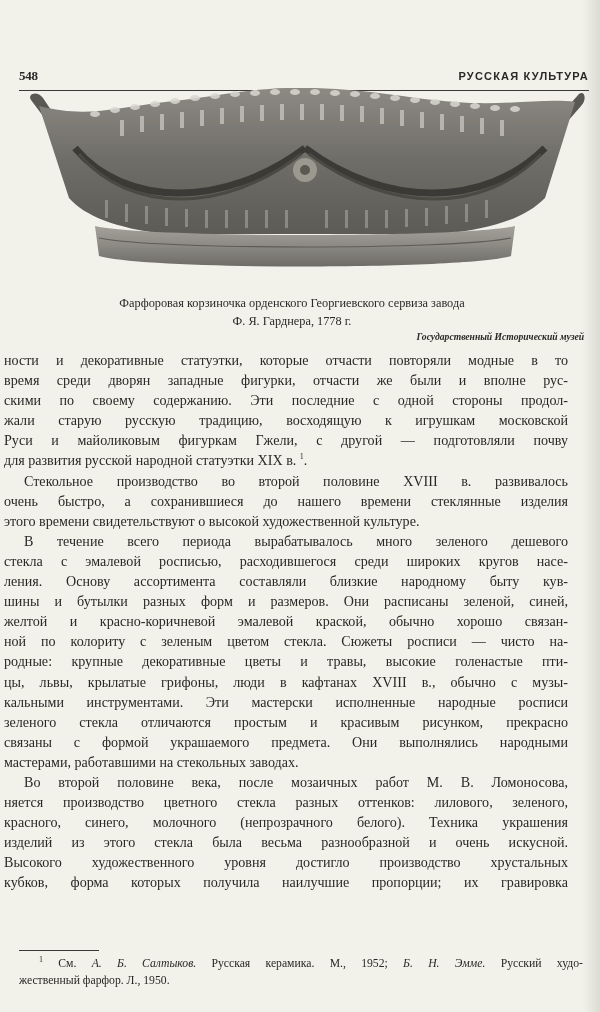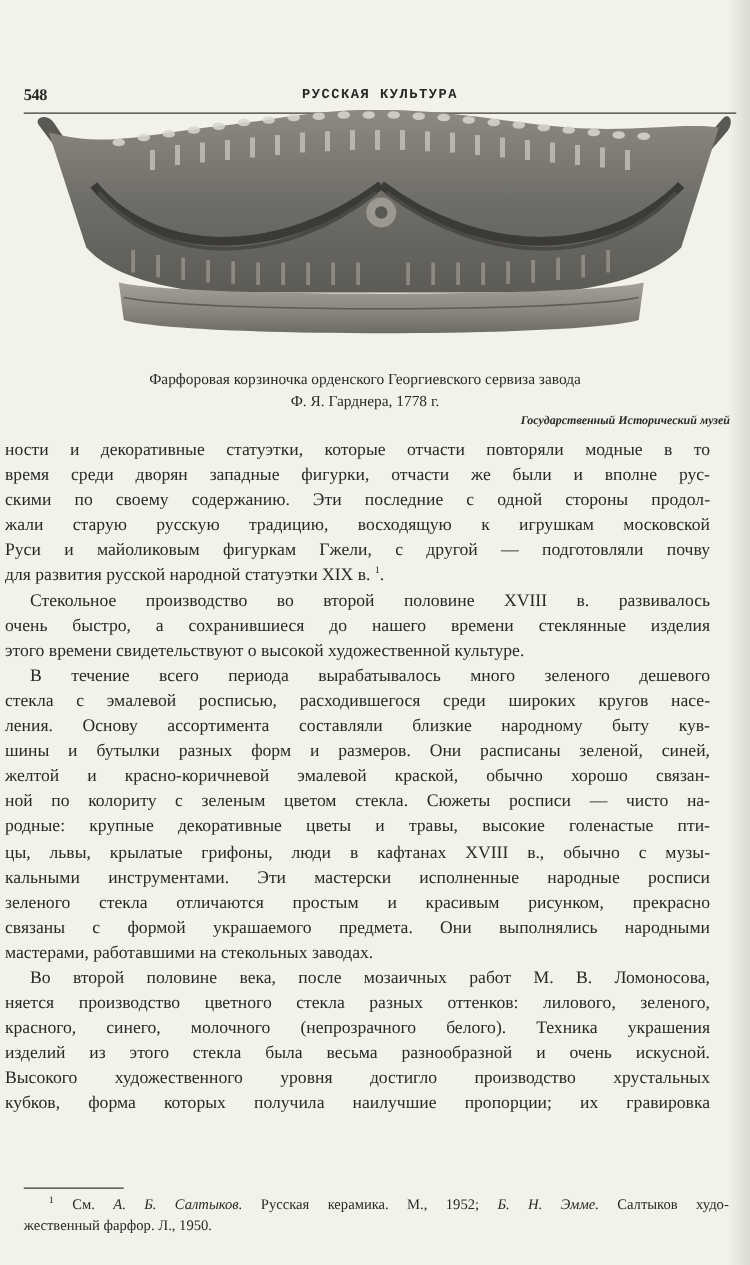--- a/index.html
+++ b/index.html
@@ -17,23 +17,23 @@
   .running-head {
     position: absolute; left: 19px; top: 28px; width: 570px; height: 22px;
     border-bottom: 1.2px solid #3a3936;
     margin-top: 40px;
   }
   .page-number {
     position: absolute; left: 0; top: 0; font-size: 13px; font-weight: bold;
     font-family: "Liberation Serif", serif; letter-spacing: -0.3px;
   }
   .header-title {
-    position: absolute; left: 0; right: 0; top: 2px; text-align: center;
+    position: absolute; left: 0; right: 0; top: 2px; text-align: right;
     font-size: 11px; letter-spacing: 1.2px; font-weight: bold;
-    font-family: Liberation Mono, monospace;
+    font-family: Liberation Sans, sans-serif;
   }
   .figure {
     position: absolute; left: 25px; top: 88px; width: 560px; height: 185px;
   }
   .figure svg { width: 100%; height: 100%; display: block; }
   .caption {
     position: absolute; left: 0; right: 16px; top: 294px; text-align: center;
     font-size: 12.3px; line-height: 18px; font-family: "Liberation Serif", serif;
   }
   .caption-source {
@@ -214,15 +214,15 @@
     <span class="line" style="text-indent:0">красного, синего, молочного (непрозрачного белого). Техника украшения</span>
     <span class="line" style="text-indent:0">изделий из этого стекла была весьма разнообразной и очень искусной.</span>
     <span class="line" style="text-indent:0">Высокого художественного уровня достигло производство хрустальных</span>
     <span class="line" style="text-indent:0">кубков, форма которых получила наилучшие пропорции; их гравировка</span>
   </p>
 </div>
 
 <div class="footnote-rule"></div>
 
 <div class="footnote">
-  <span class="first"><sup>1</sup> <span>См.</span> <i>А. Б. Салтыков.</i> <span>Русская керамика. М., 1952;</span> <i>Б. Н. Эмме.</i> <span>Салтыков худо-</span></span>
+  <span class="first"><sup>1</sup> <span>См.</span> <i>А. Б. Салтыков.</i> <span>Русская керамика. М., 1952;</span> <i>Б. Н. Эмме.</i> <span>Русский худо-</span></span>
   <span>жественный фарфор. Л., 1950.</span>
 </div>
 
 </body></html>

